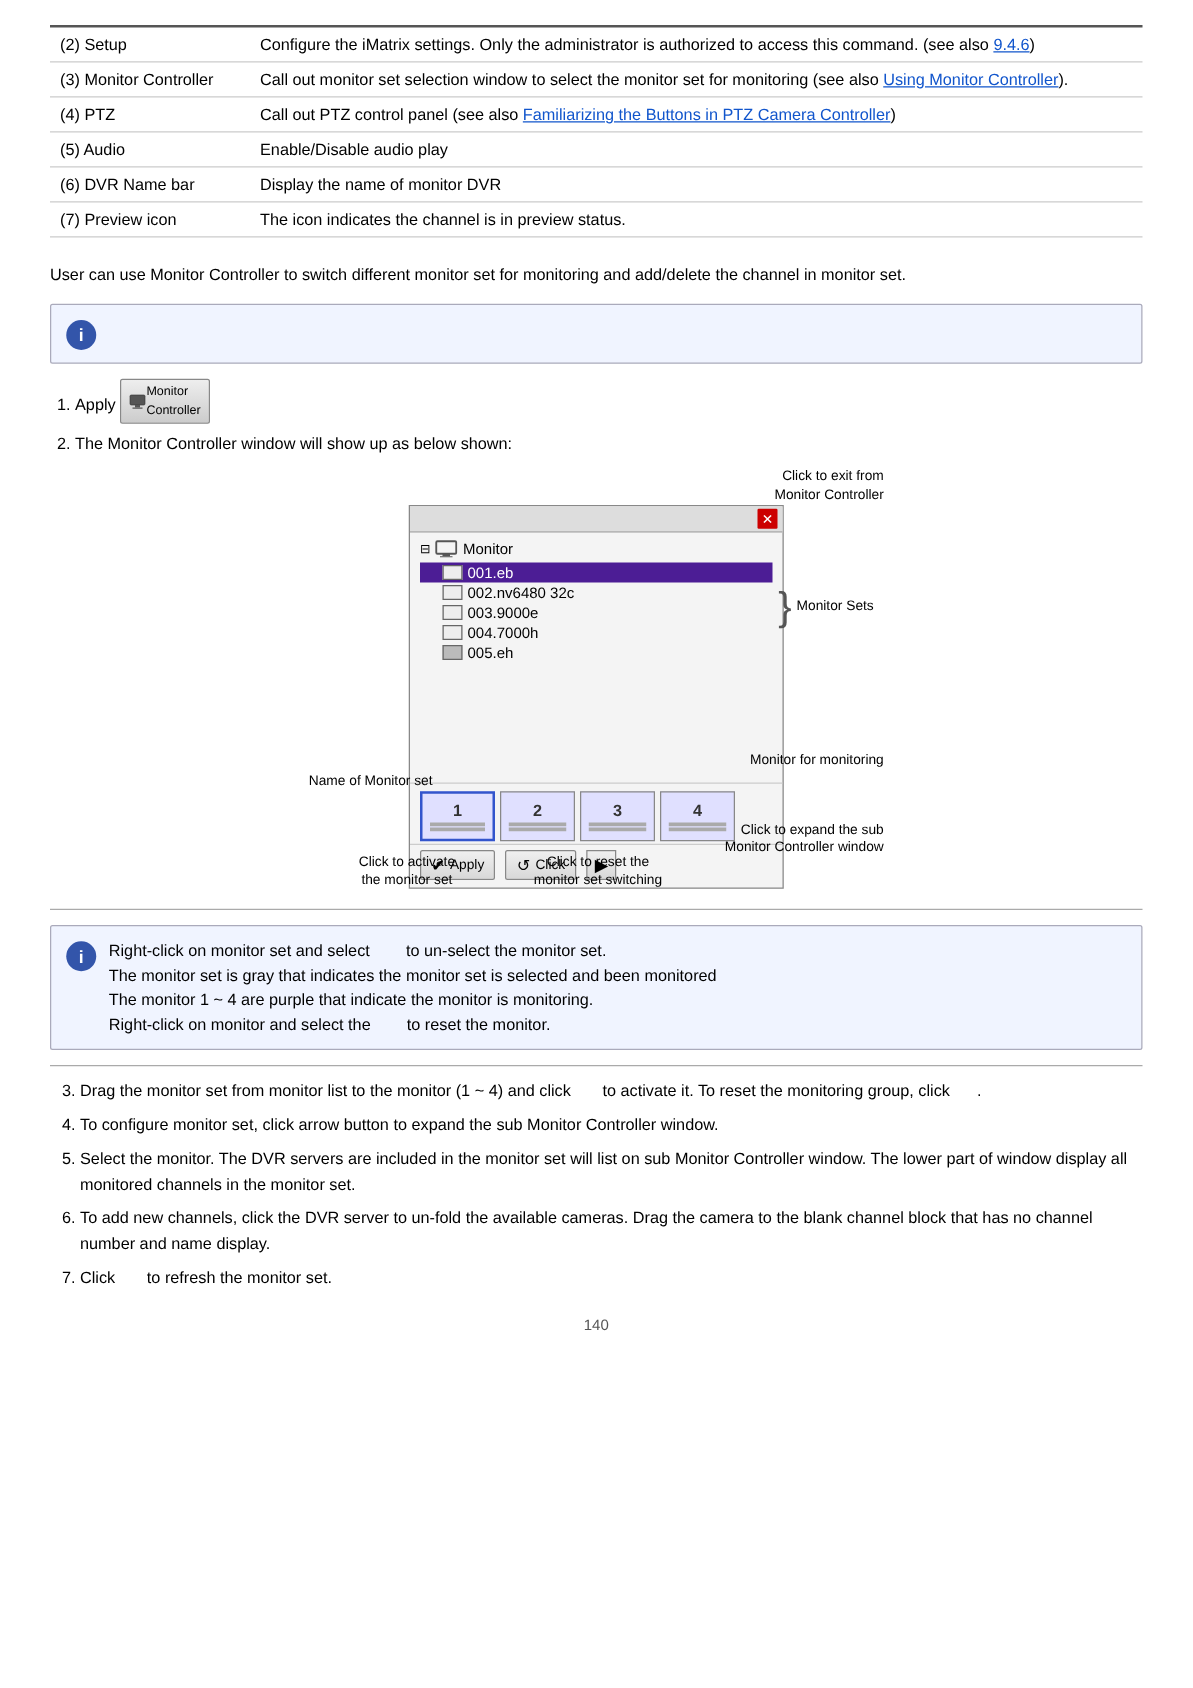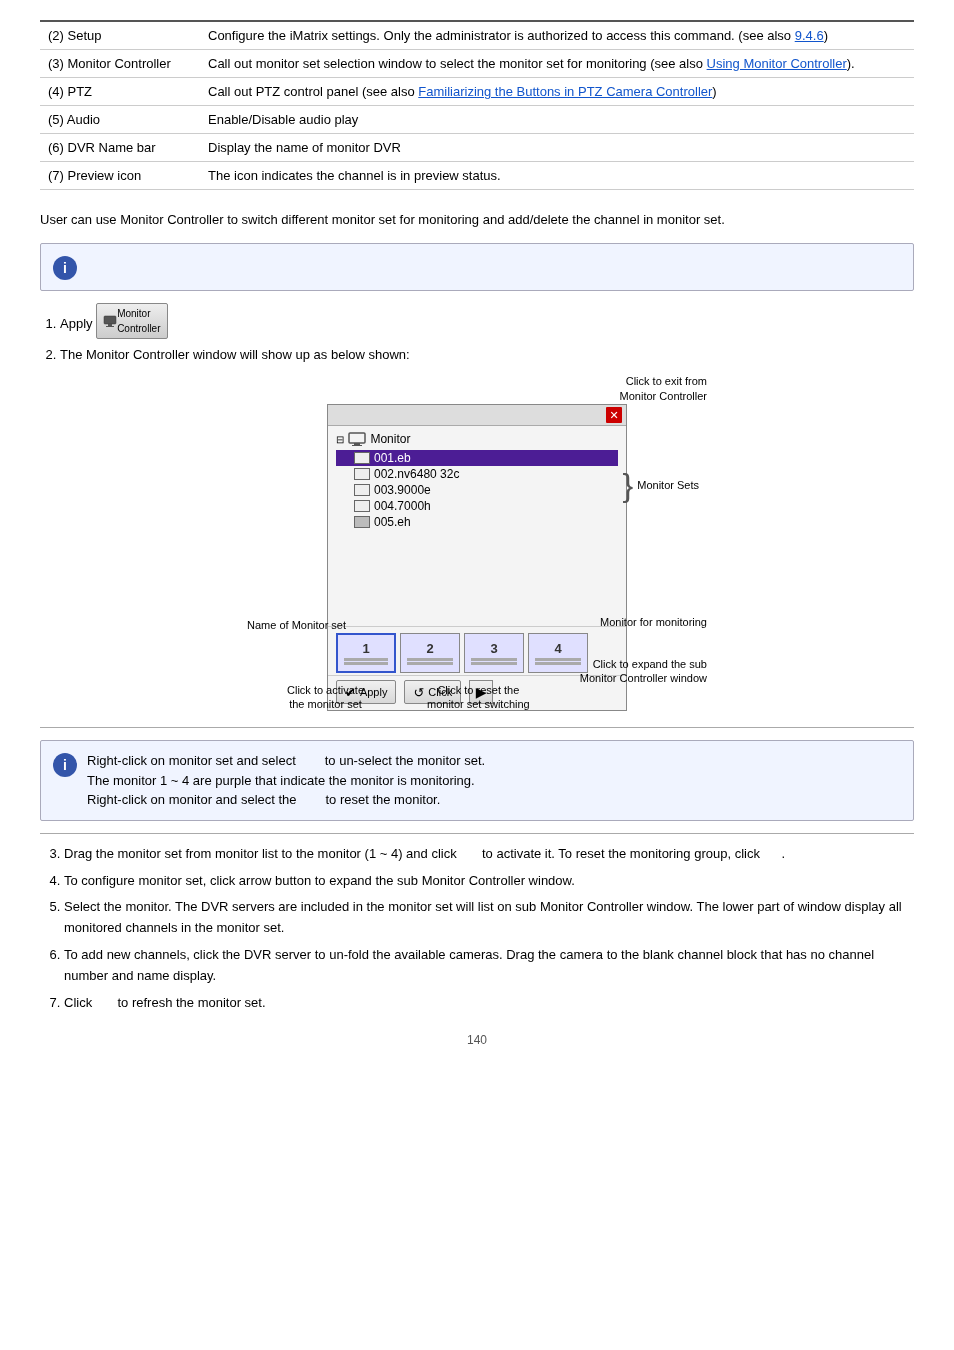--- a/index.html
+++ b/index.html
@@ -409,21 +409,21 @@
           <span>▶</span>
         </div>
       </div>
     </div>
 
     <div style="position:absolute; right: 8px; top: 95px; font-size:11px; display:flex; align-items:center;">
       <span style="font-size:32px; color:#555; line-height:1; margin-right:4px;">}</span>
       <span>Monitor Sets</span>
     </div>
 
-    <div style="position:absolute; right: 0px; bottom: 83px; font-size:11px; text-align:right;">
+    <div style="position:absolute; right: 0px; bottom: 97px; font-size:11px; text-align:right;">
       <span>Monitor for monitoring</span>
     </div>
 
     <div style="position:absolute; left: 0px; bottom: 80px; font-size:11px; text-align:right;">
       <span>Name of Monitor set</span>
     </div>
 
     <div style="position:absolute; right: 0px; bottom: 26px; font-size:11px; text-align:right; line-height:1.3;">
       Click to expand the sub<br>Monitor Controller window
     </div>
@@ -437,20 +437,21 @@
     </div>
   </div>
 </div>
 
 <hr class="divider">
 
 <div class="info-box">
   <div class="info-icon">i</div>
   <div>
     <p>Right-click on monitor set and select &nbsp;&nbsp;&nbsp;&nbsp;&nbsp;&nbsp; to un-select the monitor set.</p>
+    <p>The monitor set is gray that indicates the monitor set is selected and been monitored</p>
     <p>The monitor 1 ~ 4 are purple that indicate the monitor is monitoring.</p>
     <p>Right-click on monitor and select the &nbsp;&nbsp;&nbsp;&nbsp;&nbsp;&nbsp; to reset the monitor.</p>
   </div>
 </div>
 
 <hr class="divider">
 
 <ol class="num-list" start="3">
   <li>
     Drag the monitor set from monitor list to the monitor (1 ~ 4) and click &nbsp;&nbsp;&nbsp;&nbsp;&nbsp; to activate it. To reset the monitoring group, click &nbsp;&nbsp;&nbsp;&nbsp; .

